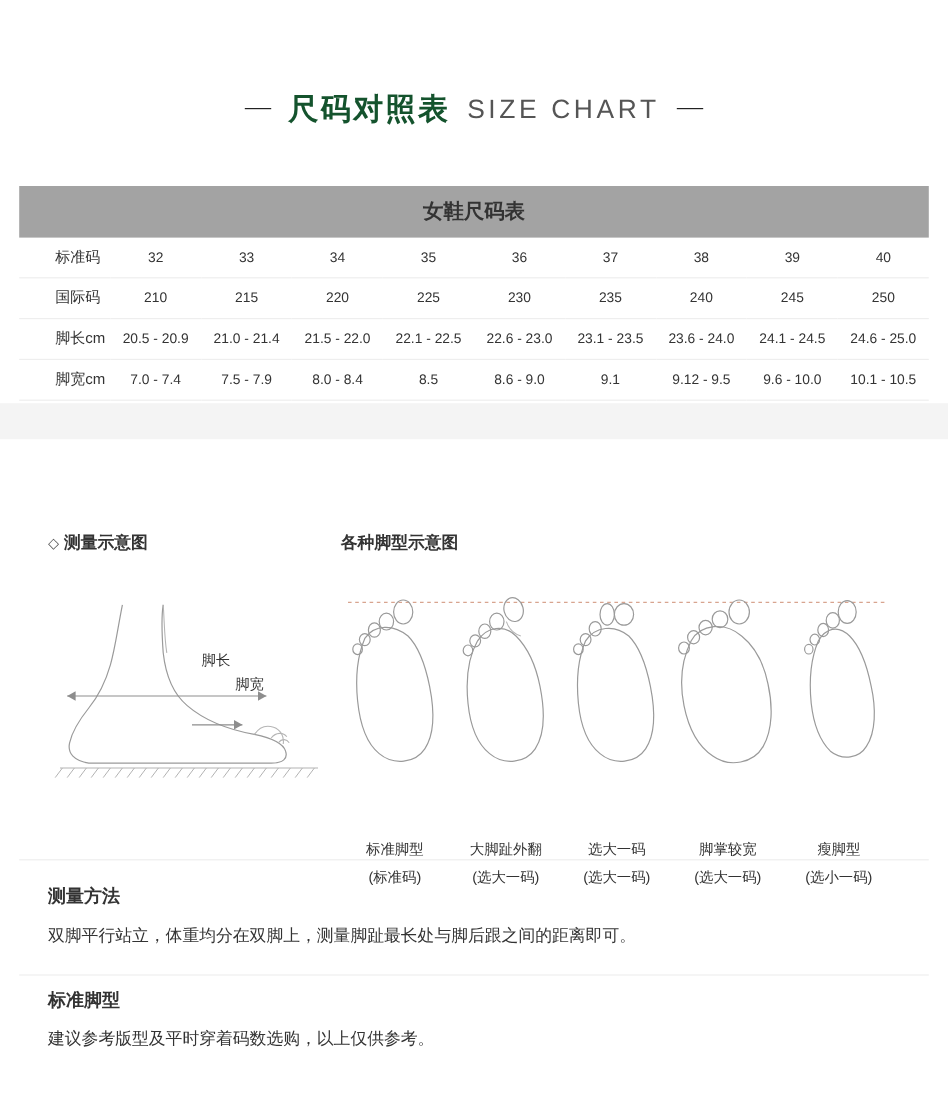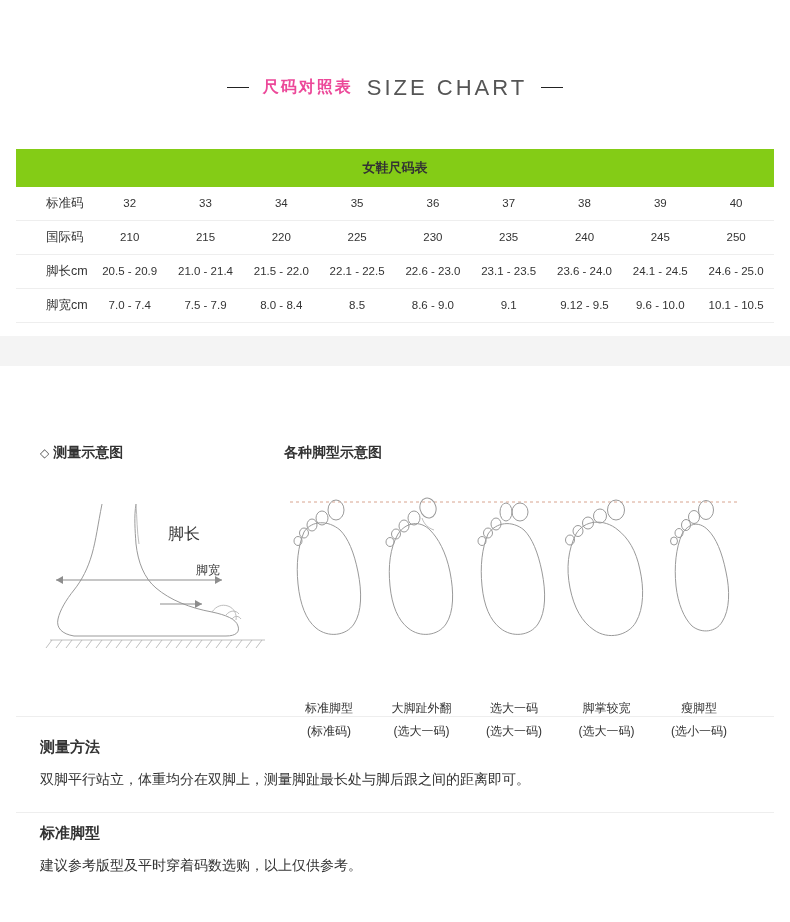--- a/index.html
+++ b/index.html
@@ -30,44 +30,44 @@
     align-items: center;
     gap: 14px;
   }
   .dash {
     display: inline-block;
     width: 22px;
     height: 1px;
     background: #222;
   }
   .title-cn {
-    font-size: 16px;
+    font-size: 25px;
     font-weight: bold;
     letter-spacing: 2px;
-    color: #ec4899;
+    color: #14532d;
   }
   .title-en {
     font-size: 22px;
     font-weight: 300;
     letter-spacing: 3px;
     color: #555;
   }
 
   
   .table-wrap {
     margin: 48px 16px 0 16px;
   }
   table.size-table {
     width: 758px;
     border-collapse: collapse;
     table-layout: fixed;
   }
   table.size-table th.table-title {
-    background: #84cc16;
-    font-size: 13px;
+    background: #a3a3a3;
+    font-size: 17px;
     font-weight: bold;
     color: #333;
     padding: 10px 0;
     text-align: center;
     border: none;
   }
   table.size-table td {
     border-bottom: 1px solid #eeeeee;
     font-size: 11.5px;
     color: #333;
@@ -306,21 +306,21 @@
           </g>
 
           <line class="arrow-line" x1="16" y1="92" x2="182" y2="92"></line>
           <polygon points="16,92 23,88 23,96" fill="#8d8d8d"></polygon>
           <polygon points="182,92 175,88 175,96" fill="#8d8d8d"></polygon>
 
           <line class="arrow-line" x1="120" y1="116" x2="162" y2="116"></line>
           <polygon points="162,116 155,112 155,120" fill="#8d8d8d"></polygon>
         </svg>
       </div>
-      <div style="position:absolute; left:128px; top:128px; font-size:16px; color:#333;font-family:Liberation Mono, monospace;">脚长</div>
+      <div style="position:absolute; left:128px; top:146px; font-size:12px; color:#333;font-family:Liberation Mono, monospace;">脚长</div>
       <div style="position:absolute; left:156px; top:166px; font-size:12px; color:#333;">脚宽</div>
     </div>
 
     <div class="right-block">
       <div class="sec-head">各种脚型示意图</div>
 
       <div style="position:relative; margin-top:26px;">
         <svg width="460" height="170" viewBox="0 0 460 170">
 
           <line class="dotted" x1="6" y1="14" x2="454" y2="14"></line>

